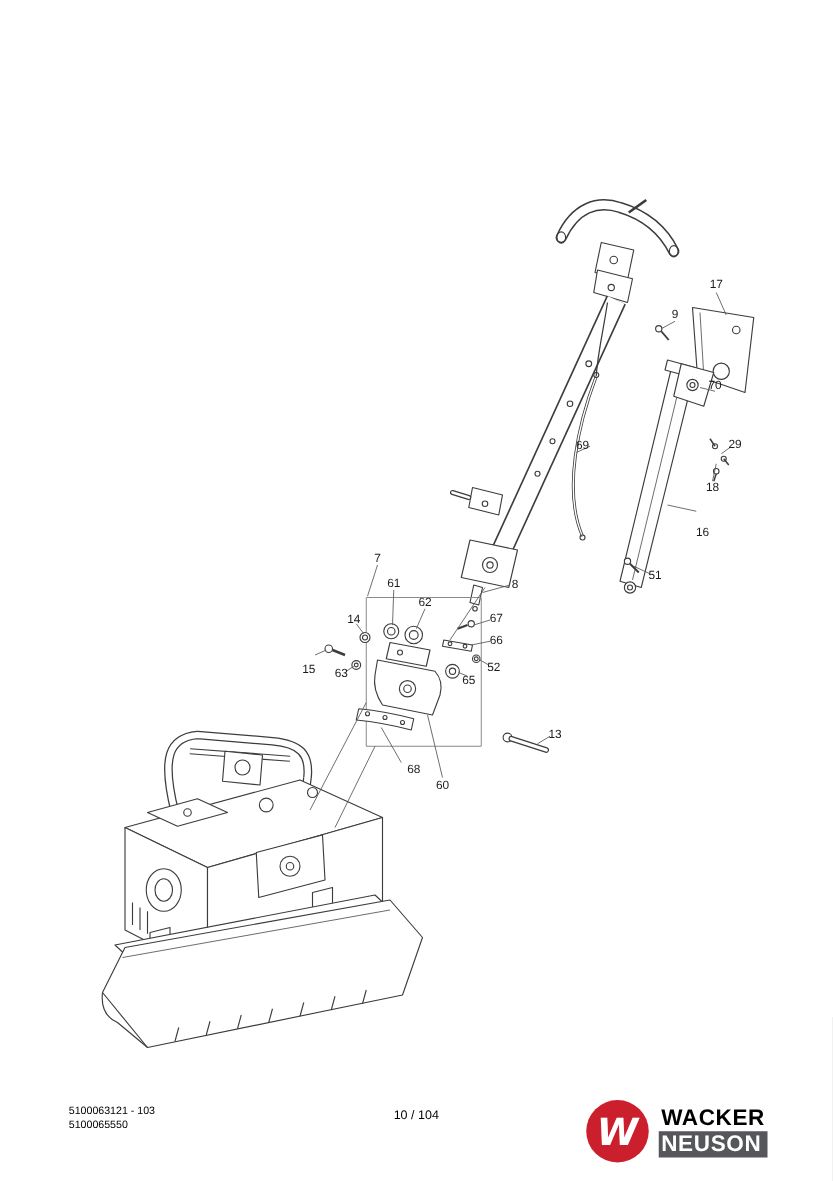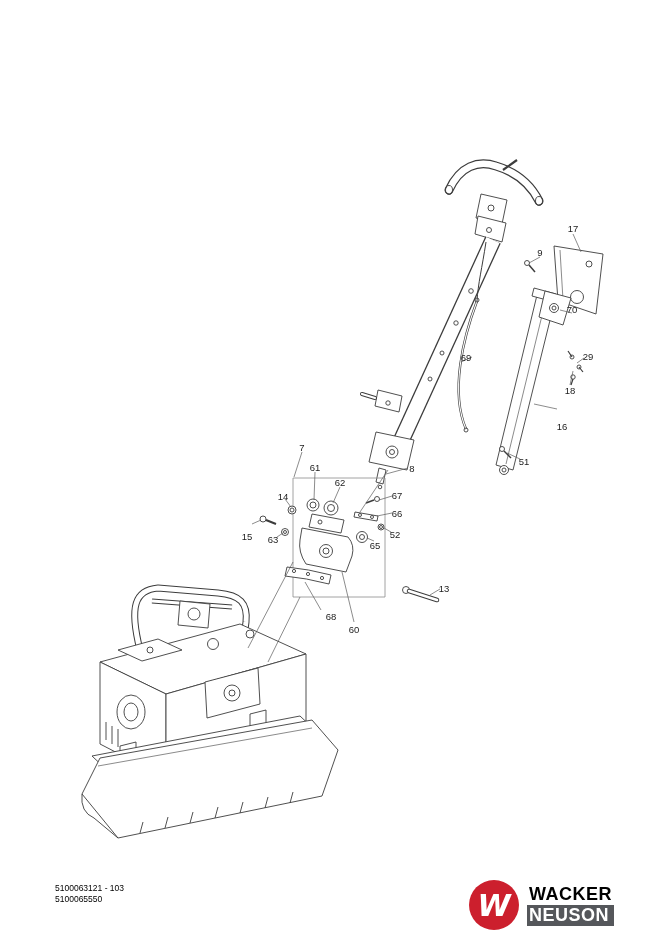--- a/index.html
+++ b/index.html
@@ -276,20 +276,21 @@
         <span class="part-label" style="left: 331px; top: 616px;">68</span>
         <span class="part-label" style="left: 354px; top: 629px;">60</span>
       </div>
   </div>
 
   <div class="doc-numbers">
     <div>5100063121 - 103</div>
     <div>5100065550</div>
   </div>
 
+  <div class="page-indicator">10 / 104</div>
 
   <div class="brand-logo">
     <svg class="brand-mark" viewBox="0 0 52 52">
       <circle cx="26" cy="26" r="25" fill="var(--brand-red,#cc1f2d)"></circle>
       <text x="26" y="37" text-anchor="middle" font-family="DejaVu Sans, sans-serif" font-size="30" font-weight="bold" font-style="italic" fill="#ffffff">W</text>
     </svg>
     <div class="brand-text">
       <span class="brand-top">WACKER</span>
       <span class="brand-bottom">NEUSON</span>
     </div>

